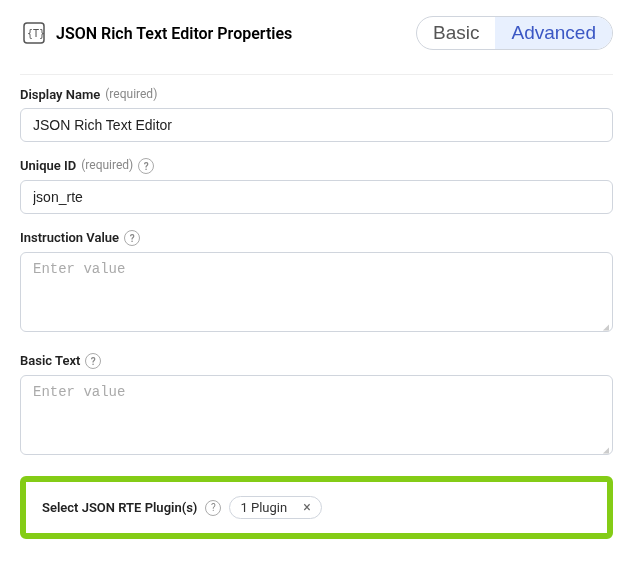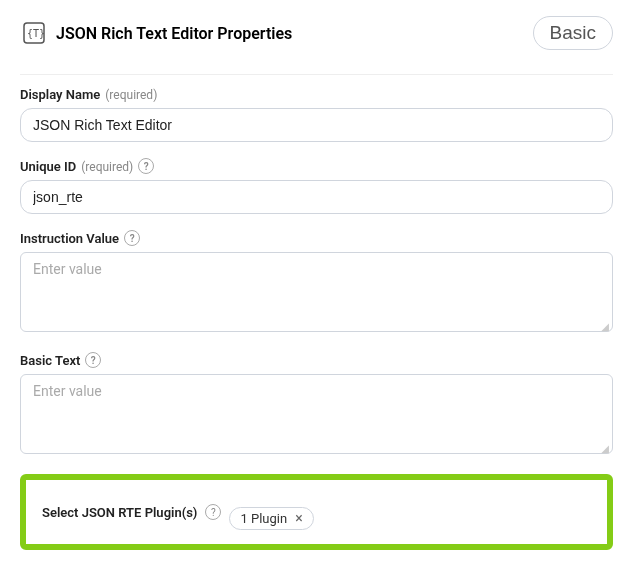--- a/index.html
+++ b/index.html
@@ -61,21 +61,21 @@
     }
     .form-group {
       margin-bottom: 16px;
     }
     .form-label {
       font-size: 13px;
       font-weight: 600;
       color: #222;
       margin-bottom: 6px;
       display: flex;
-      align-items: flex-end;
+      align-items: flex-start;
       gap: 5px;
     }
     .form-label-required {
       color: #888;
       font-weight: 400;
       font-size: 12px;
     }
     .help-icon {
       width: 16px;
       height: 16px;
@@ -85,21 +85,21 @@
       align-items: center;
       justify-content: center;
       font-size: 10px;
       color: #888;
       cursor: pointer;
       flex-shrink: 0;
     }
     .form-input {
       width: 100%;
       border: 1px solid #d0d5dd;
-      border-radius: 12px;
+      border-radius: 6px;
       padding: 8px 12px;
       font-size: 14px;
       color: #222;
       outline: none;
     }
     .form-textarea {
       width: 100%;
       border: 1px solid #d0d5dd;
       border-radius: 6px;
       padding: 8px 12px;
@@ -111,20 +111,21 @@
       font-family: inherit;
     }
     .form-textarea::placeholder {
       color: #aaa;
     }
     .form-input::placeholder {
       color: #aaa;
     }
     .textarea-wrapper {
       position: relative;
+      font-family: Liberation Mono, monospace;
     }
     .textarea-wrapper .resize-corner {
       position: absolute;
       bottom: 4px;
       right: 4px;
       color: #ccc;
       font-size: 10px;
       line-height: 1;
     }
     .plugin-section {
@@ -145,22 +146,21 @@
     }
     .plugin-tag {
       display: inline-flex;
       align-items: flex-start;
       background: #fff;
       border: 1px solid #d0d5dd;
       border-radius: 16px;
       padding: 3px 10px;
       font-size: 13px;
       color: #333;
-      gap: 8px;
-      margin-top: 13px;
+      gap: 16px;
     }
     .plugin-tag-close {
       cursor: pointer;
       color: #666;
       font-size: 14px;
       line-height: 1;
     }
     .divider {
       height: 1px;
       background: #eee;
@@ -177,20 +177,21 @@
       <div class="header-icon">
         <svg width="22" height="22" viewBox="0 0 22 22" fill="none">
           <rect x="1" y="1" width="20" height="20" rx="3" stroke="#555" stroke-width="1.5" fill="none"></rect>
           <text x="4" y="15" font-size="10" fill="#555" font-family="monospace">{T}</text>
         </svg>
       </div>
       <span class="header-title">JSON Rich Text Editor Properties</span>
     </div>
     <div class="tab-group">
       <button class="tab-btn">Basic</button>
+      <button class="tab-btn active">Advanced</button>
     </div>
   </div>
 
   <div class="divider"></div>
 
   <div class="form-group">
     <div class="form-label">
       <span>Display Name</span>
       <span class="form-label-required">(required)</span>
     </div>

